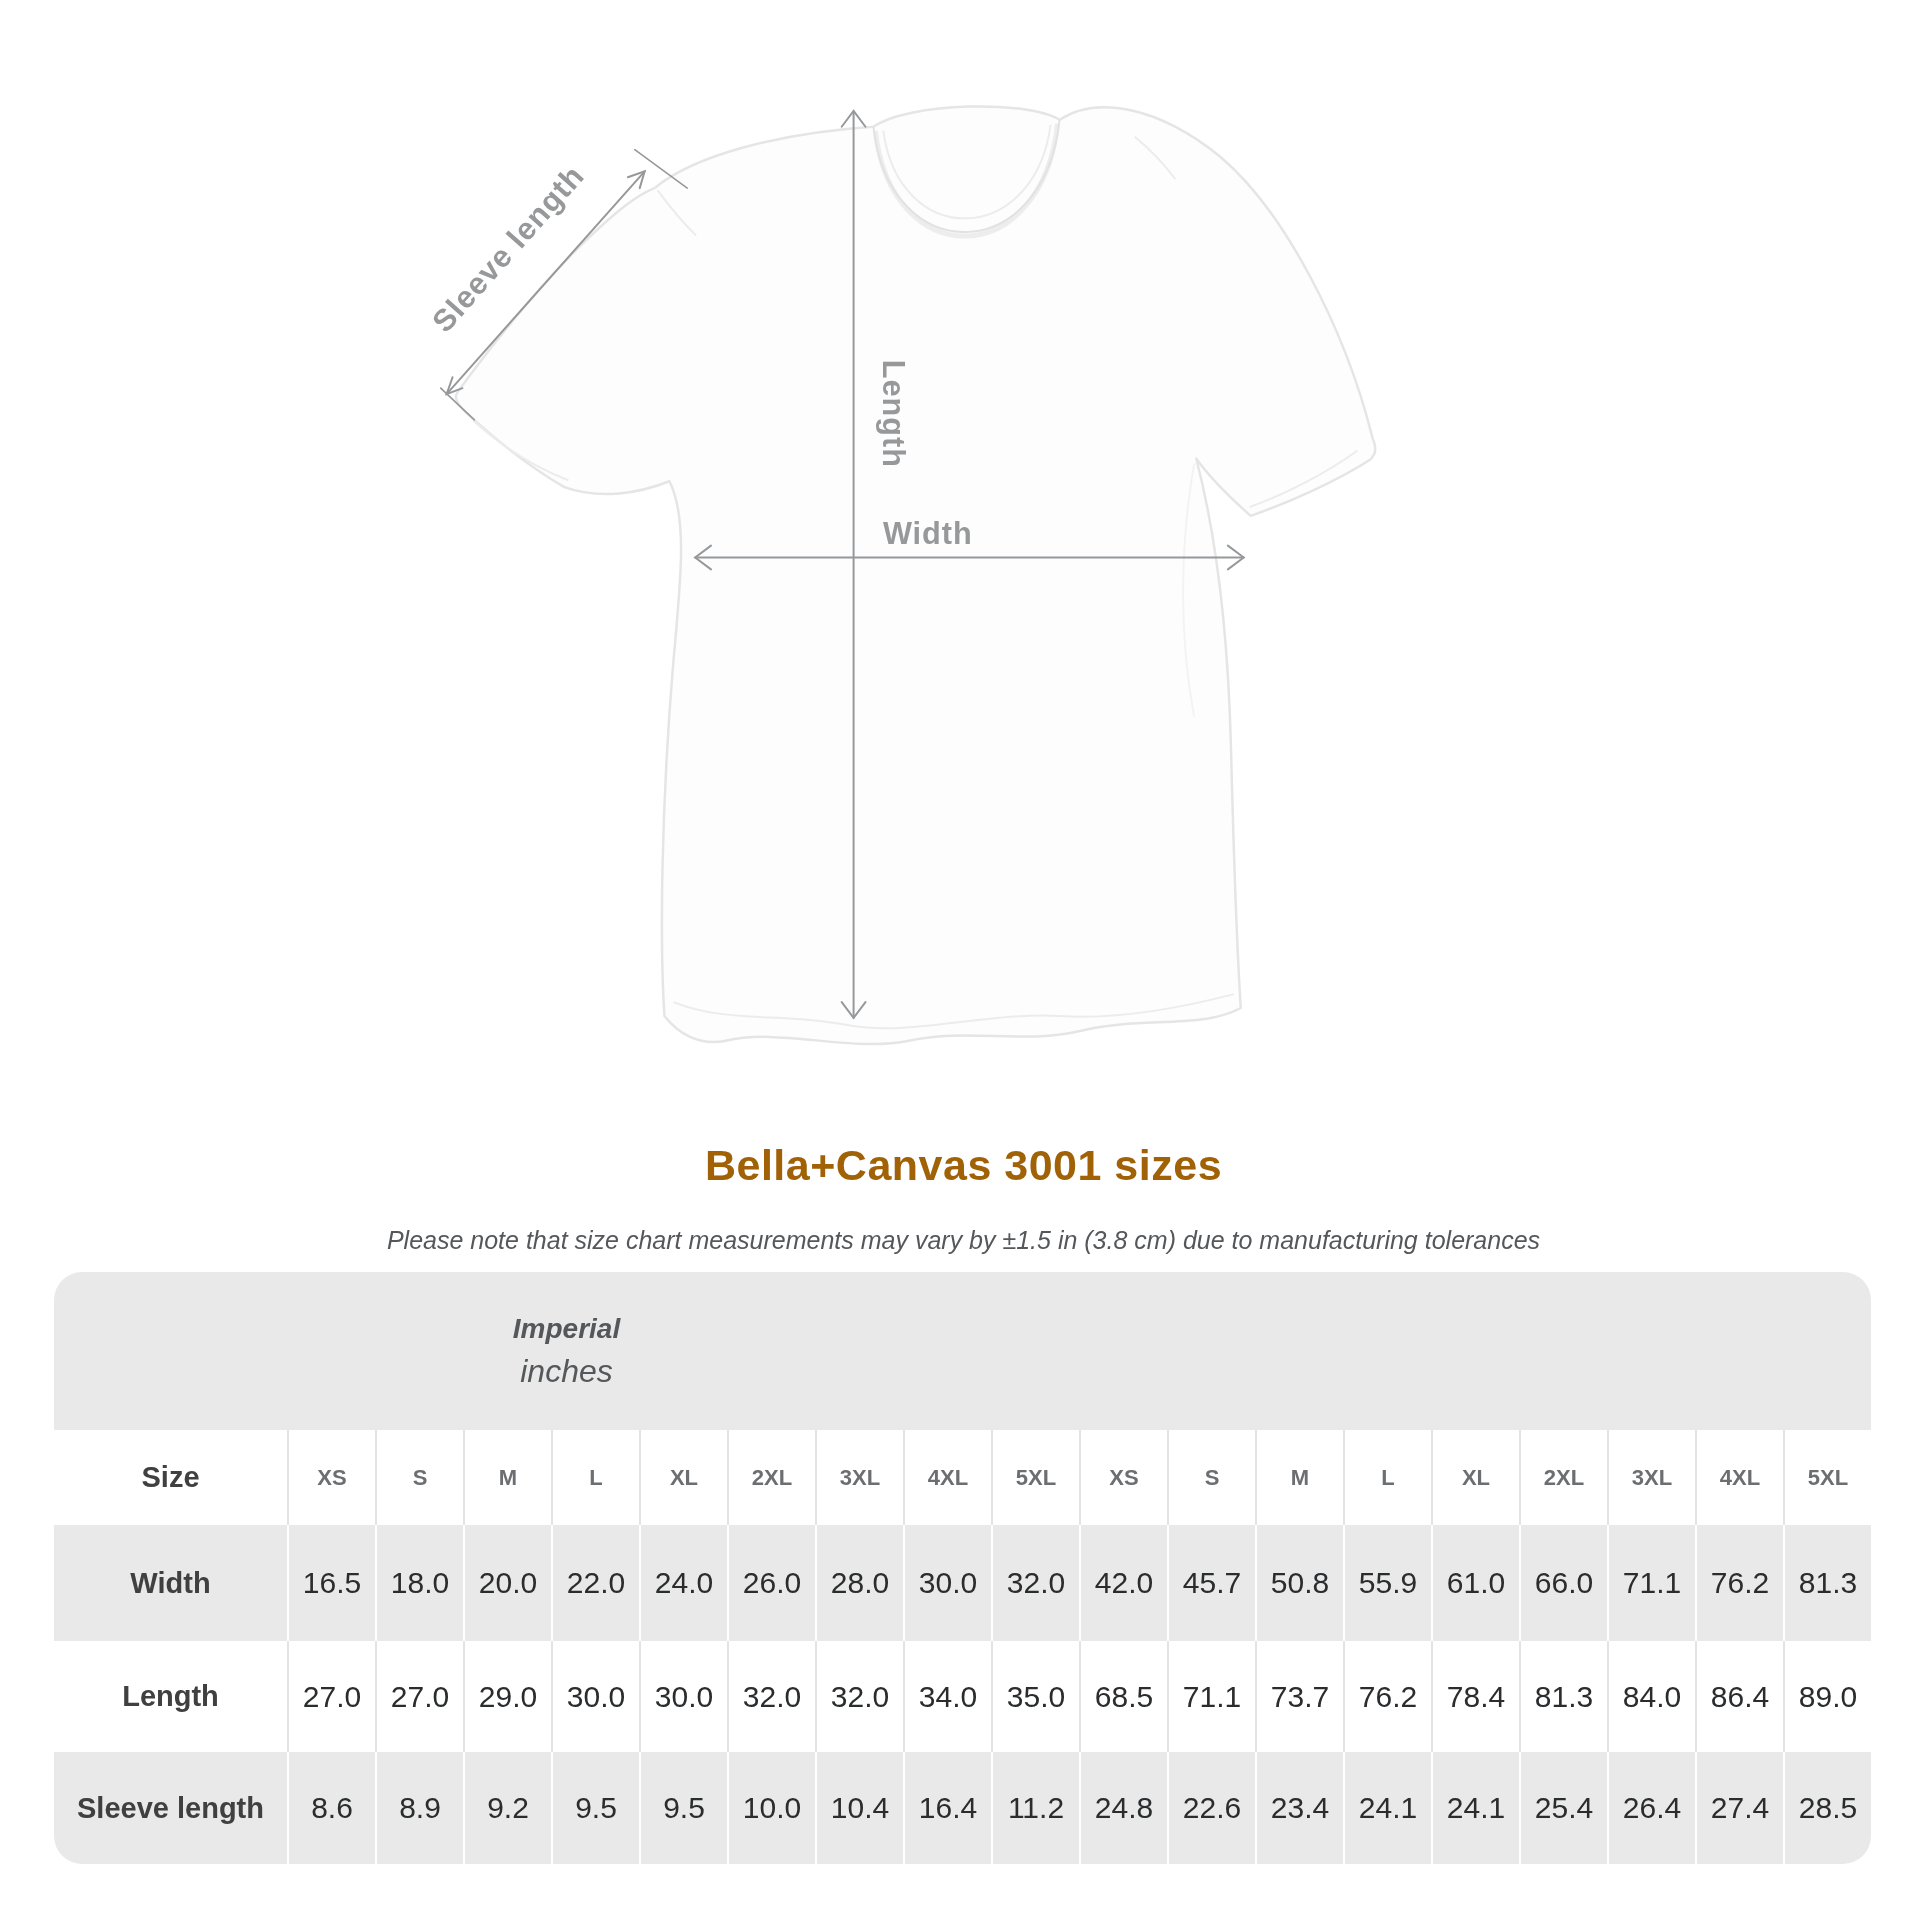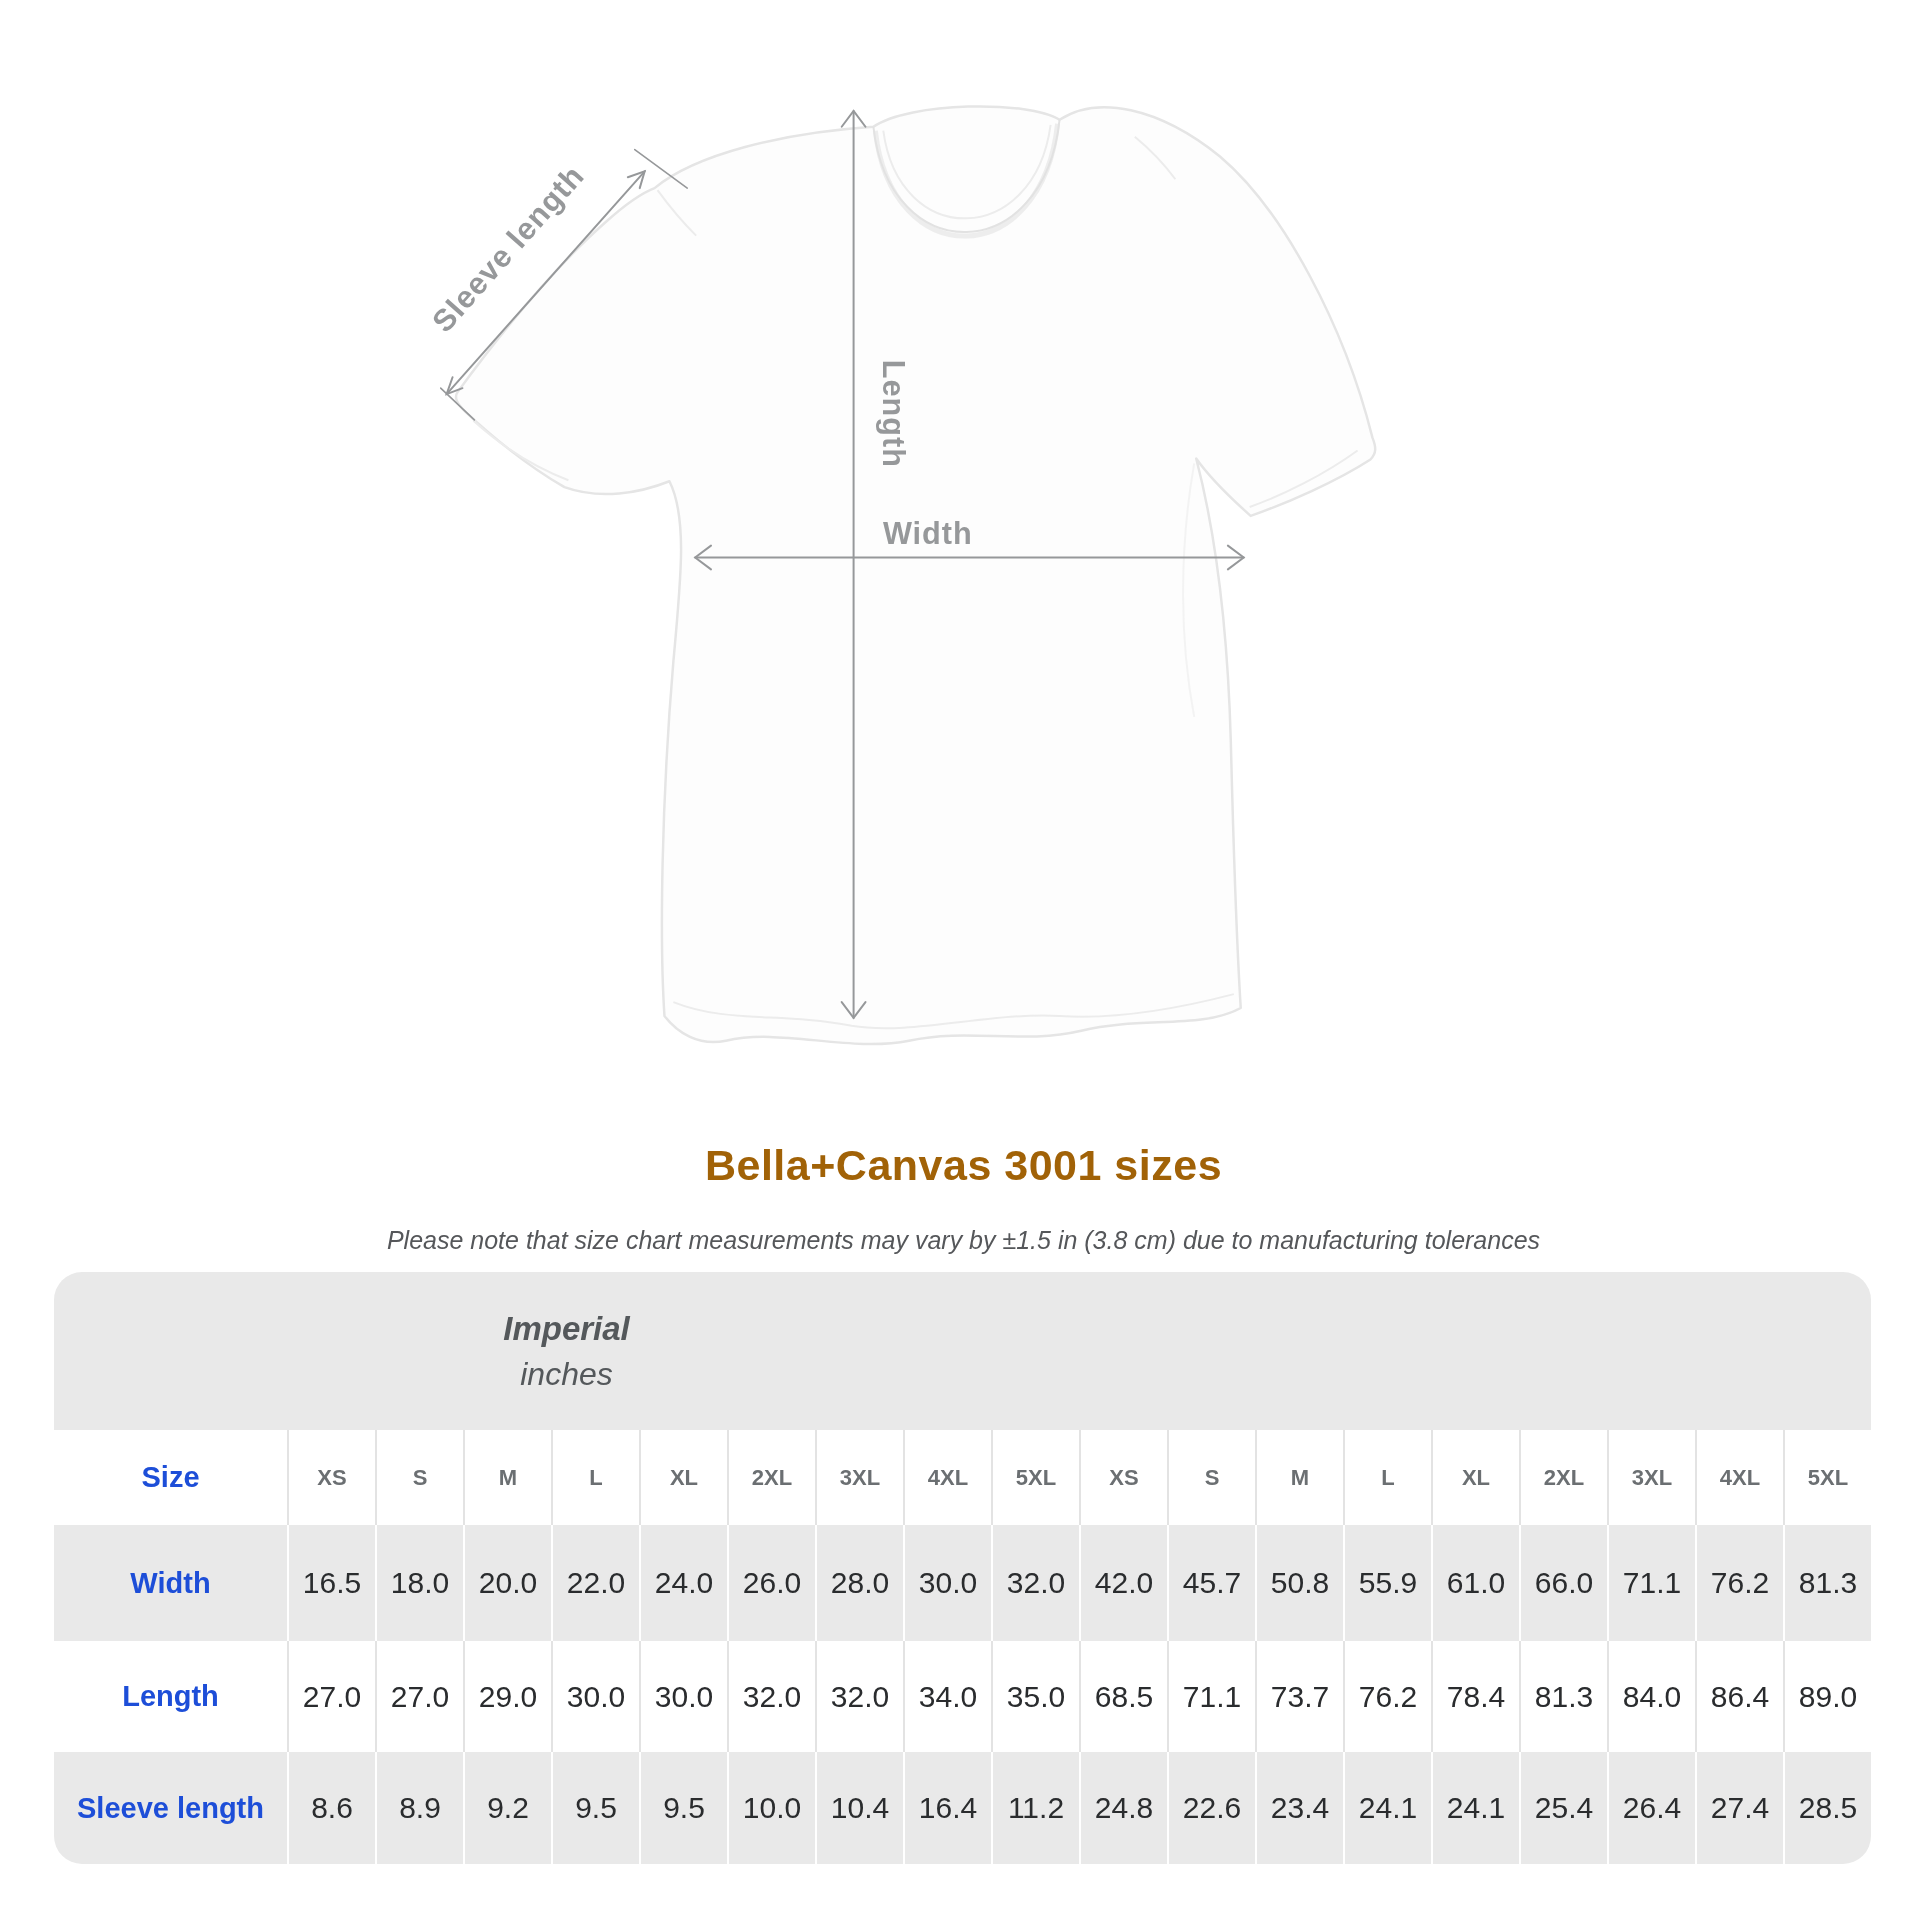--- a/index.html
+++ b/index.html
@@ -16,24 +16,24 @@
   .page-title{position:absolute;left:0;top:1141px;width:100%;text-align:center;
               font-size:43px;font-weight:bold;color:#a16207;letter-spacing:0.5px;}
   .page-note{position:absolute;left:0;top:1226px;width:100%;text-align:center;
              font-style:italic;font-size:25px;color:#55575a;}
   
   .size-table{position:absolute;left:54px;top:1272px;width:1817px;color:#2a2c2e;}
   .band,.row{display:grid;grid-template-columns:233px repeat(18,1fr);}
   .band{height:158px;background:#e9e9e9;border-radius:28px 28px 0 0;}
   .bgroup{display:flex;flex-direction:column;align-items:center;justify-content:center;gap:8px;}
   .g1{grid-column:1/11;} .g2{grid-column:11/20;}
-  .gtitle{font-size:33px;font-weight:bold;font-style:italic;color:#54585b;}
+  .gtitle{font-size:28px;font-weight:bold;font-style:italic;color:#54585b;}
   .gsub{font-size:32px;font-style:italic;color:#54585b;}
   .row>div{display:flex;align-items:center;justify-content:center;}
-  .row .lab{font-weight:bold;color:#1d4ed8;font-size:29px;}
+  .row .lab{font-weight:bold;color:#404040;font-size:29px;}
   .row .cell{font-size:30px;}
   .row.white{background:#ffffff;} .row.white>div+div{border-left:2px solid #e3e3e3;}
   .row.gray{background:#e9e9e9;}  .row.gray>div+div{border-left:2px solid #ffffff;}
   .r-size{height:95px;} .r-size .cell{font-weight:bold;color:#6b6f72;font-size:22px;}
   .r-width{height:116px;} .r-length{height:111px;}
   .r-sleeve{height:112px;border-radius:0 0 28px 28px;overflow:hidden;}
 </style>
 </head>
 <body>
 

